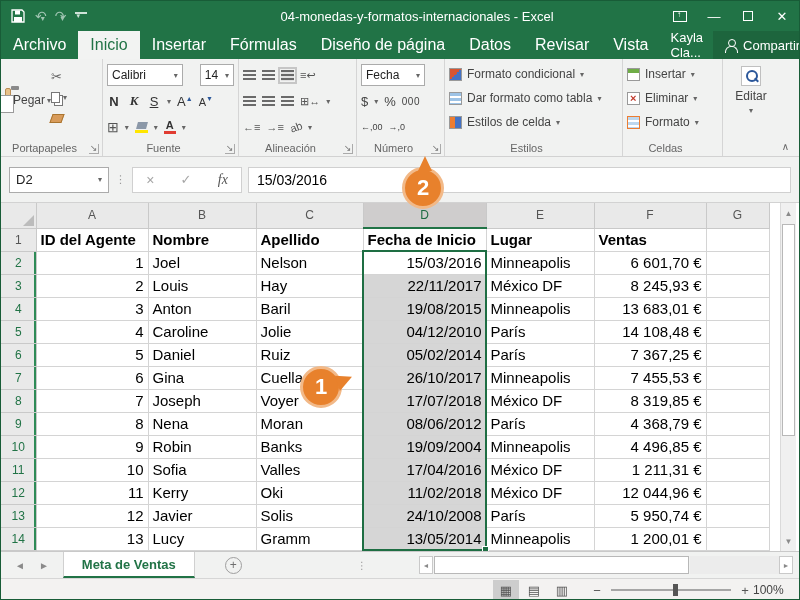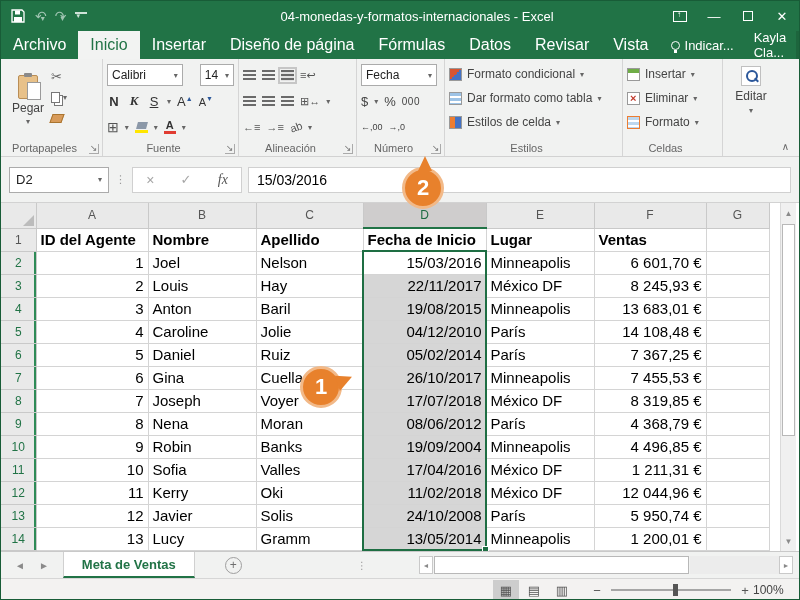--- a/index.html
+++ b/index.html
@@ -44,21 +44,21 @@
   .dlg-launcher { position:absolute; bottom:2px; right:3px; font-size:9px; color:#777;
                   width:10px; height:10px; border:1px solid #aaa; border-top:none; border-left:none;
                   line-height:8px; text-align:center; }
   .rrow { display:flex; align-items:center; gap:6px; height:26px; }
   .dd { font-size:8px; color:#666; }
   .combo { background:#fff; border:1px solid #ababab; height:22px; display:flex; align-items:center;
            justify-content:space-between; padding:0 4px; font-size:12px; color:#222; }
 
   
   .g-clip { width:102px; display:flex; }
-  .paste-big { width:46px; height:76px; display:flex; flex-direction:column; align-items:center; justify-content:center; gap:2px;text-align:right; }
+  .paste-big { width:46px; height:76px; display:flex; flex-direction:row; align-items:center; justify-content:center; gap:2px;text-align:right; }
   .clipboard-ico { width:20px; height:24px; background:#e8c189; border:1px solid #b98d55; border-radius:2px; position:relative; }
   .clipboard-ico:before { content:""; position:absolute; left:5px; top:-3px; width:8px; height:4px; background:#8a8a8a; border-radius:1px; }
   .clipboard-ico:after { content:""; position:absolute; right:-4px; top:6px; width:12px; height:16px; background:#fff; border:1px solid #9a9a9a; }
   .clip-small { display:flex; flex-direction:column; gap:5px; padding-top:6px; }
   .csbtn { display:flex; align-items:center; gap:3px; height:16px; }
   .i-scissors { font-size:13px; color:#666; }
   .i-copy { width:9px; height:11px; border:1px solid #777; background:#fff; box-shadow:3px 3px 0 -1px #fff, 3px 3px 0 0 #777; display:inline-block; }
   .i-brush { width:12px; height:9px; background:#d89b5a; transform:skewX(-20deg); display:inline-block; border:1px solid #a9742f; }
 
   
@@ -79,21 +79,21 @@
 
   
   .g-align { width:118px; }
   .ib { display:inline-block; width:13px; height:11px;
         background:repeating-linear-gradient(to bottom,#6a6a6a 0 2px, transparent 2px 4px); }
   .ib.sel { outline:2px solid #c6c6c6; outline-offset:1px; background-color:#e2e2e2; }
   .ico-txt { font-size:11px; color:#555; }
 
   
   .g-num { width:88px; }
-  .numfmt-combo { width:76px; }
+  .numfmt-combo { width:64px; }
   .i-dollar { font-size:13px; color:#444; }
   .i-percent { font-size:13px; color:#444; }
   .i-thousands { font-size:10px; color:#444; letter-spacing:0.5px; }
   .i-dec { font-size:9px; color:#444; white-space:nowrap; }
 
   
   .g-styles { width:178px; }
   .stylrow { display:flex; align-items:center; gap:5px; height:24px; white-space:nowrap; }
   .sq { width:13px; height:13px; border:1px solid #999; flex:none; }
   .sq.cond { background:linear-gradient(135deg,#d65532 0 50%, #4472c4 50%); }
@@ -211,30 +211,26 @@
           <span class="i-maximize-box"></span>
         </span>
       <span class="winbtn">✕</span>
     </div>
   </div>
 
   <div class="tabrow">
     <div class="rtab">Archivo</div>
     <div class="rtab active">Inicio</div>
     <div class="rtab">Insertar</div>
+    <div class="rtab">Fórmulas</div>
     <div class="rtab">Diseño de página</div>
-    <div class="rtab">Fórmulas</div>
     <div class="rtab">Datos</div>
     <div class="rtab">Revisar</div>
     <div class="rtab">Vista</div>
     <div class="tabrow-right">
-      <div class="tellme">
-          <span class="bulb"></span>
-          <span>Indicar...</span>
-        </div>
       <div class="username">
           <span>Kayla Cla...</span>
         </div>
       <div class="share">
           <span class="person"></span>
           <span>Compartir</span>
         </div>
     </div>
   </div>
 

